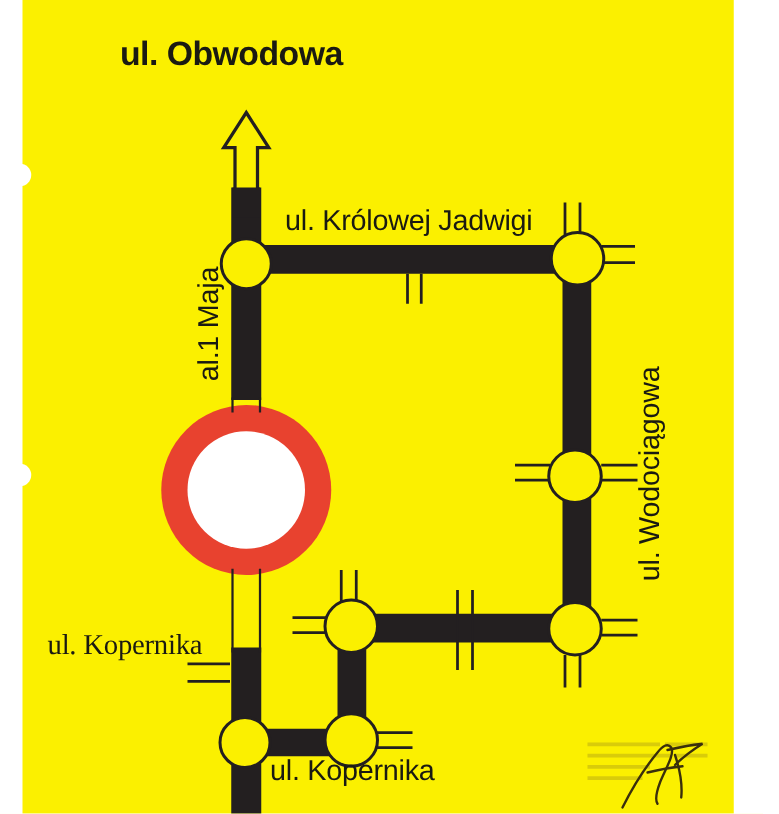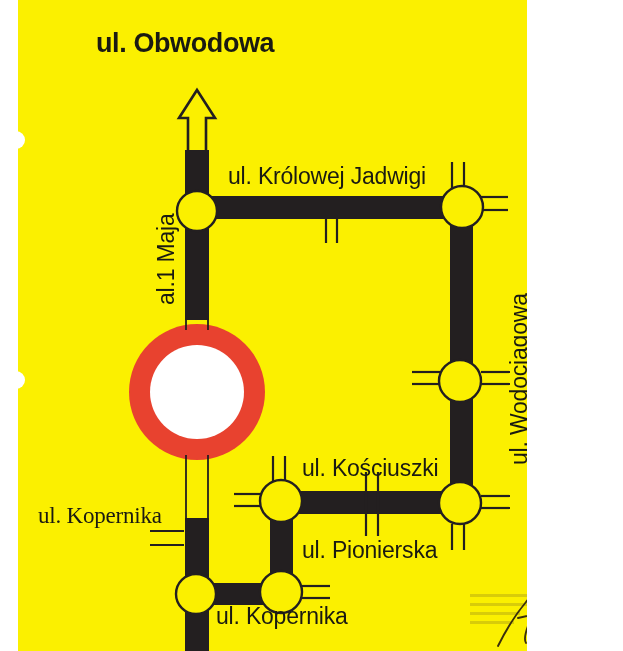--- a/index.html
+++ b/index.html
@@ -2,21 +2,21 @@
 <html><head>
 <meta charset="utf-8">
 <style>
   html, body {
     margin: 0;
     padding: 0;
     background: #ffffff;
   }
   #page {
     position: relative;
-    width: 527px;
+    width: 587px;
     height: 651px;
     overflow: hidden;
     background: #ffffff;
     font-family: "Liberation Sans", sans-serif;
   }
   #map-canvas {
     position: absolute;
     left: 0; top: 0;
     width: 623px;
     height: 651px;
@@ -158,23 +158,21 @@
   </svg>
 
   <div class="label" id="title-label">ul. Obwodowa</div>
 
   <div class="label" id="label-jadwigi">ul. Królowej Jadwigi</div>
 
   <div class="label" id="label-maja">al.1 Maja</div>
 
   <div class="label" id="label-wodociagowa">ul. Wodociągowa</div>
 
-  <div class="label" id="label-kosciuszki">ul. Kościuszki</div>
 
-  <div class="label" id="label-pionierska">ul. Pionierska</div>
 
   <div class="label" id="label-kopernika">ul. Kopernika</div>
 
   <div class="label" id="label-traugutta">ul. Kopernika</div>
 
   <div class="signature-wrap">
     <svg viewBox="0 0 150 62" width="150" height="62">
       <g opacity="0.30" fill="#8a7a20">
         <rect x="4" y="8" width="58" height="3"></rect>
         <rect x="4" y="17" width="66" height="3"></rect>

